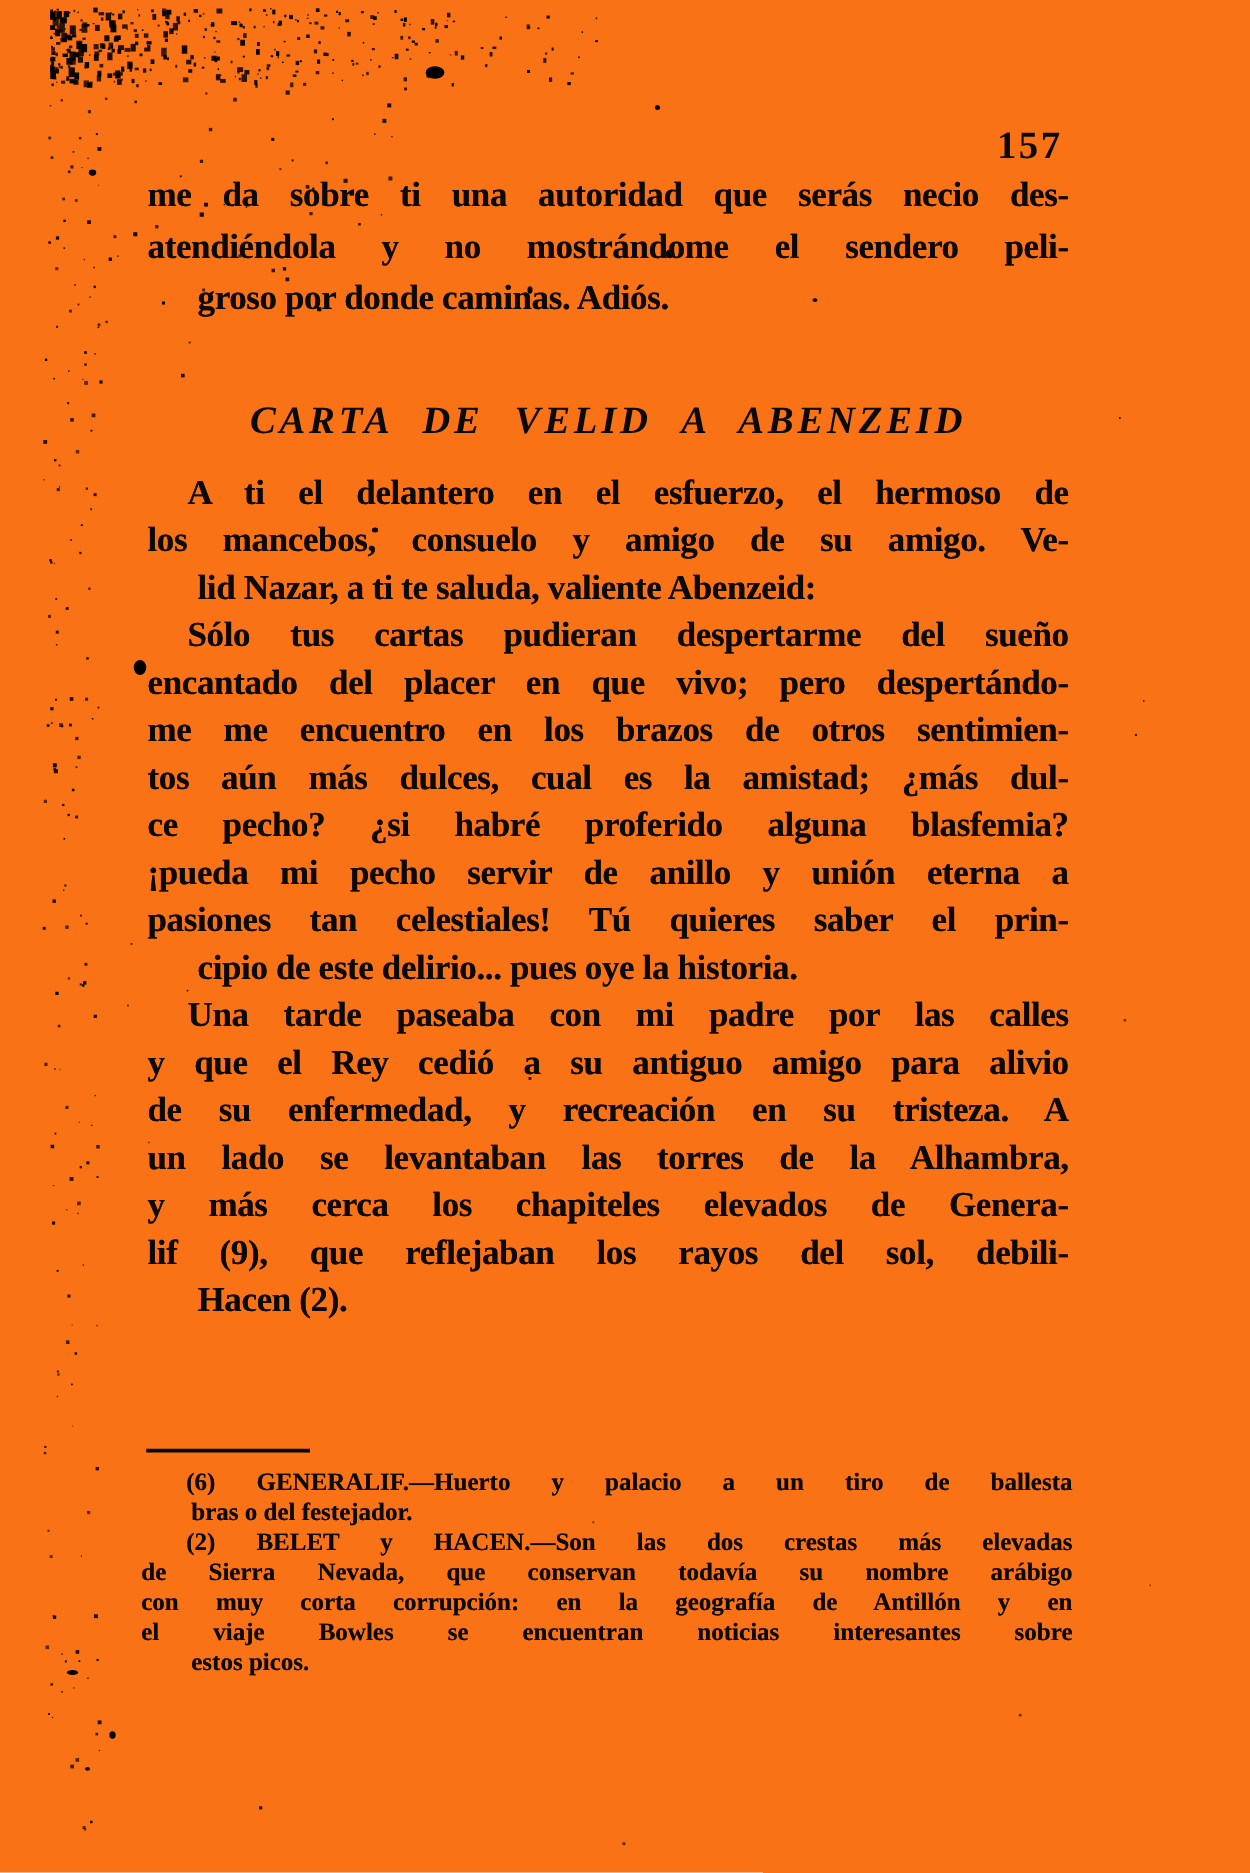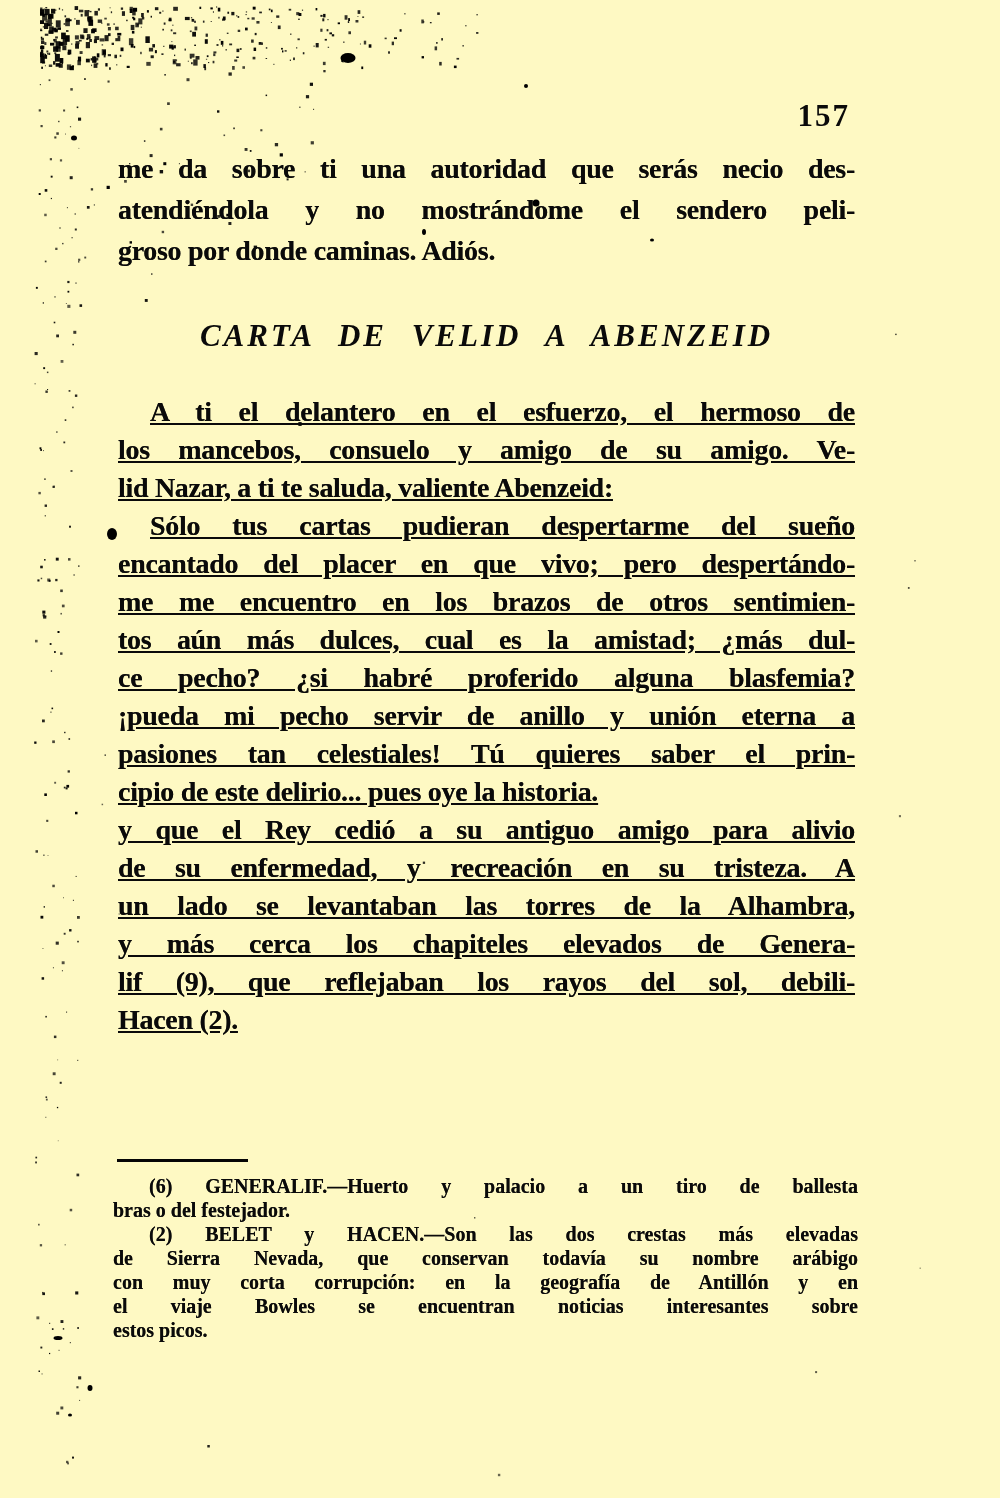--- a/index.html
+++ b/index.html
@@ -1,20 +1,20 @@
 <!DOCTYPE html>
 <html><head>
 <meta charset="utf-8">
 <style>
   html, body { margin: 0; padding: 0; background: #e8e8e8; }
   .page {
     position: relative;
     width: 1000px;
     height: 1498px;
-    background: #fef9c3;
+    background: #f97316;
     overflow: hidden;
     font-family: "Liberation Serif", "DejaVu Serif", serif;
     color: #0a0a0a;
   }
   .noise-layer {
     position: absolute;
     left: 0; top: 0;
     width: 1000px; height: 1498px;
     pointer-events: none;
   }
@@ -22,46 +22,46 @@
     position: absolute;
     top: 98px;
     left: 700px;
     width: 150px;
     text-align: right;
     font-size: 31px;
     font-weight: bold;
     letter-spacing: 2px;
   }
   .block { position: absolute; left: 118px; width: 737px; }
-  .cont  { top: 148px; }
+  .cont  { top: 136px; }
   .cont .bl { line-height: 41px; }
   .heading {
     position: absolute;
     top: 318px;
     left: 118px;
     width: 737px;
     text-align: center;
     font-size: 31px;
     font-weight: bold;
     letter-spacing: 3px;
     word-spacing: 14px;
     white-space: nowrap;
     font-style: italic;
   }
-  .main { top: 393px; text-decoration: underline; }
+  .main { top: 376px; }
   .bl {
     font-size: 28px;
     font-weight: bold;
     line-height: 38px;
     letter-spacing: -0.3px;
     text-align: justify;
     text-align-last: justify;
     text-shadow: 0 0 0.5px rgba(0,0,0,0.7);
   }
-  .bl.last { text-align-last: left; }
+  .bl.last { text-align-last: left; margin-left: 40px; }
   .bl.ind  { text-indent: 32px; }
   .fnrule {
     position: absolute;
     top: 1159px;
     left: 117px;
     width: 131px;
     height: 3px;
     background: #050505;
   }
   .footnotes { position: absolute; top: 1174px; left: 113px; width: 745px; }
@@ -691,20 +691,21 @@
 
     <div class="bl ind">Sólo tus cartas pudieran despertarme del sueño</div>
     <div class="bl">encantado del placer en que vivo; pero despertándo-</div>
     <div class="bl">me me encuentro en los brazos de otros sentimien-</div>
     <div class="bl">tos aún más dulces, cual es la amistad; ¿más dul-</div>
     <div class="bl">ce pecho? ¿si habré proferido alguna blasfemia?</div>
     <div class="bl">¡pueda mi pecho servir de anillo y unión eterna a</div>
     <div class="bl">pasiones tan celestiales! Tú quieres saber el prin-</div>
     <div class="bl last">cipio de este delirio... pues oye la historia.</div>
 
+    <div class="bl ind">Una tarde paseaba con mi padre por las calles</div>
     <div class="bl">y que el Rey cedió a su antiguo amigo para alivio</div>
     <div class="bl">de su enfermedad, y recreación en su tristeza. A</div>
     <div class="bl">un lado se levantaban las torres de la Alhambra,</div>
     <div class="bl">y más cerca los chapiteles elevados de Genera-</div>
     <div class="bl">lif (9), que reflejaban los rayos del sol, debili-</div>
     <div class="bl last">Hacen (2).</div>
   </div>
 
   <div class="fnrule"></div>
 

